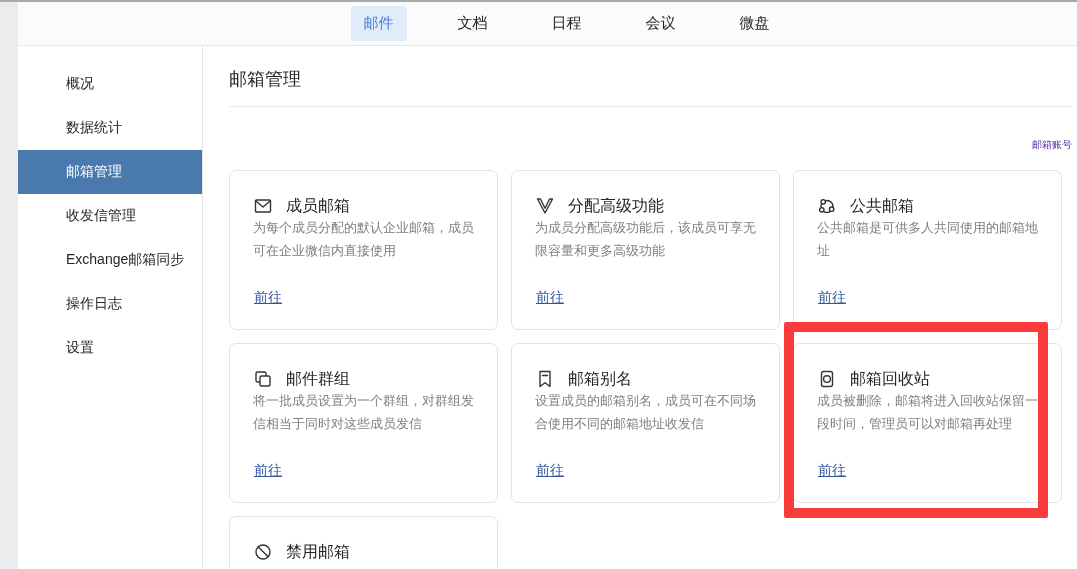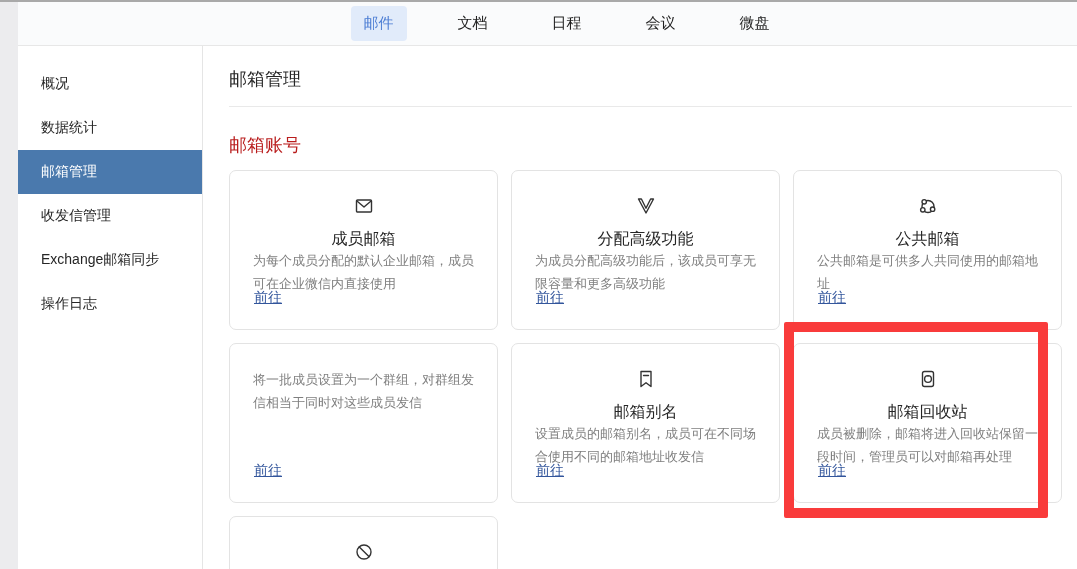--- a/index.html
+++ b/index.html
@@ -21,37 +21,37 @@
   }
   .tab { font-size:15px; color:#1f1f1f; padding:8px 13px; border-radius:4px; cursor:pointer; white-space:nowrap; }
   .tab.active { background:#e1ebfa; color:#4a7cd3; }
 
   
   .sidebar {
     position:absolute; top:46px; left:18px; bottom:0; width:185px;
     background:#ffffff; border-right:1px solid #e5e5e5; padding-top:16px;
   }
   .side-item {
-    height:44px; display:flex; align-items:center; padding-left:23px;
+    height:44px; display:flex; align-items:center; padding-left:48px;
     font-size:14px; color:#262626; cursor:pointer; white-space:nowrap;
   }
   .side-item.active { background:#4a79ad; color:#ffffff; }
 
   
   .main { position:absolute; top:46px; left:204px; right:0; bottom:0; padding:20px 5px 0 25px; overflow:hidden; }
   .page-title { font-size:18px; line-height:26px; color:#262626; font-weight:400; }
   .divider { height:1px; background:#e9e9e9; margin-top:14px; }
-  .section-label { margin-top:30px; font-size:18px; line-height:16px; color:#b91c1c; }
+  .section-label { margin-top:30px; font-size:10px; line-height:16px; color:#4c1d95;text-align:right; }
 
   .cards { margin-top:17px; display:grid; grid-template-columns:repeat(3, 269px); gap:13px; }
   .card {
     position:relative; height:160px; background:#ffffff;
     border:1px solid #e3e3e3; border-radius:7px; padding:25px 23px;
   }
-  .card-head { display:flex; align-items:center; gap:13px;flex-direction:column; }
+  .card-head { display:flex; gap:13px; }
   .card-icon { width:20px; height:20px; flex:0 0 20px; }
   .card-icon svg { display:block; width:20px; height:20px; stroke:#333; fill:none; stroke-width:1.4; stroke-linejoin:round; stroke-linecap:round; }
   .card-title { font-size:16px; font-weight:500; color:#262626; }
   .card-desc { font-size:13px; line-height:1.75; color:#7f7f7f; }
   .card-link { position:absolute; left:24px; bottom:22px; font-size:14px; color:#33569c; cursor:pointer;text-decoration:underline; }
 
   
   .highlight-box {
     position:absolute; left:784px; top:322px; width:264px; height:196px;
     border:10px solid #f93b3b; border-radius:2px; z-index:5; pointer-events:none;
@@ -71,20 +71,21 @@
   <div class="tab">微盘</div>
 </div>
 
 <div class="sidebar">
   <div class="side-item">概况</div>
   <div class="side-item">数据统计</div>
   <div class="side-item active">邮箱管理</div>
   <div class="side-item">收发信管理</div>
   <div class="side-item">Exchange邮箱同步</div>
   <div class="side-item">操作日志</div>
+  <div class="side-item">设置</div>
 </div>
 
 <div class="main">
   <div class="page-title">邮箱管理</div>
   <div class="divider"></div>
   <div class="section-label">邮箱账号</div>
 
   <div class="cards">
 
     <div class="card">
@@ -124,20 +125,29 @@
               <circle cx="14.6" cy="13.2" r="2.2" fill="#fff"></circle>
             </svg>
         </span>
         <span class="card-title">公共邮箱</span>
       </div>
       <div class="card-desc">公共邮箱是可供多人共同使用的邮箱地址</div>
       <div class="card-link">前往</div>
     </div>
 
     <div class="card">
+      <div class="card-head">
+        <span class="card-icon">
+          <svg viewBox="0 0 20 20">
+              <rect x="3" y="3" width="10" height="10" rx="1.5"></rect>
+              <rect x="7" y="7" width="10" height="10" rx="1.5" fill="#fff"></rect>
+            </svg>
+        </span>
+        <span class="card-title">邮件群组</span>
+      </div>
       <div class="card-desc">将一批成员设置为一个群组，对群组发信相当于同时对这些成员发信</div>
       <div class="card-link">前往</div>
     </div>
 
     <div class="card">
       <div class="card-head">
         <span class="card-icon">
           <svg viewBox="0 0 20 20">
               <path d="M5 2.5 H15 V17.5 L10 13.8 L5 17.5 Z"></path>
               <line x1="7.5" y1="6.5" x2="12.5" y2="6.5"></line>

